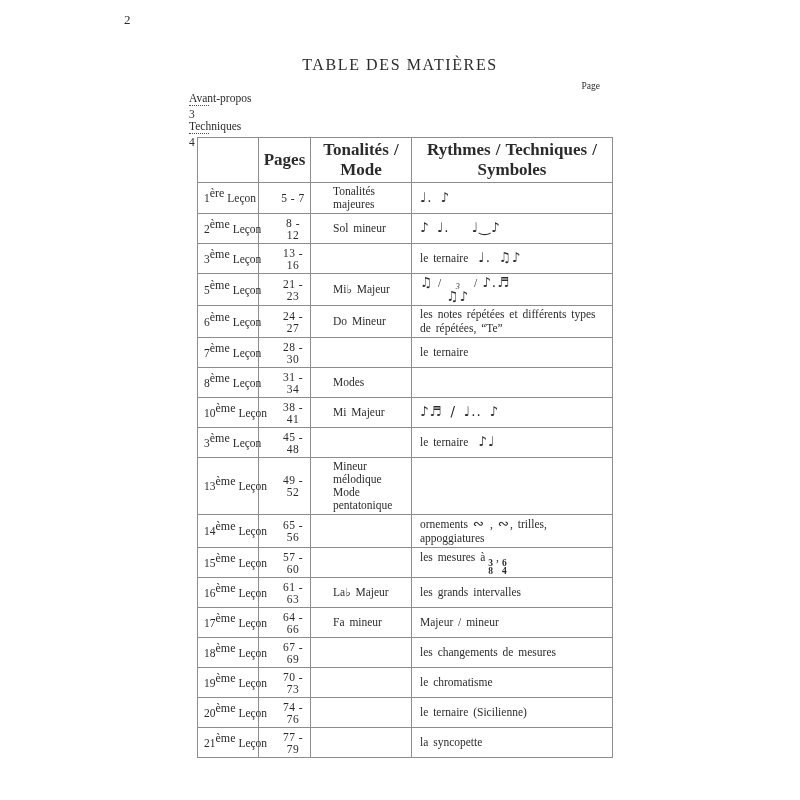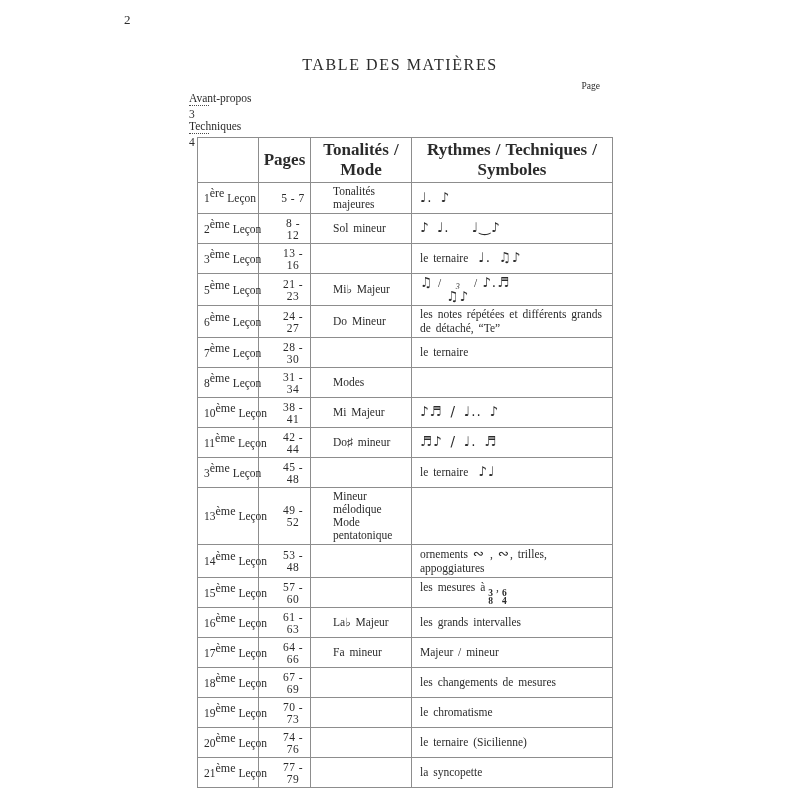--- a/index.html
+++ b/index.html
@@ -102,21 +102,21 @@
         <td class="c-rhythm"><span class="music">♫</span><span class="sep">/</span><span class="tuplet">
               <span class="tup">3</span>
               <span class="music">♫♪</span>
             </span><span class="sep">/</span><span class="music">♪.♬</span></td>
       </tr>
 
       <tr>
         <td class="c-lesson"><span>6</span><sup class="ord">ème</sup> <span>Leçon</span></td>
         <td class="c-pages">24 - 27</td>
         <td class="c-tonal">Do Mineur</td>
-        <td class="c-rhythm">les notes répétées et différents grands de détaché, “Te”</td>
+        <td class="c-rhythm">les notes répétées et différents types de répétées, “Te”</td>
       </tr>
 
       <tr>
         <td class="c-lesson"><span>7</span><sup class="ord">ème</sup> <span>Leçon</span></td>
         <td class="c-pages">28 - 30</td>
         <td class="c-tonal"></td>
         <td class="c-rhythm">le ternaire</td>
       </tr>
 
       <tr>
@@ -127,47 +127,41 @@
       </tr>
 
 
       <tr>
         <td class="c-lesson"><span>10</span><sup class="ord">ème</sup> <span>Leçon</span></td>
         <td class="c-pages">38 - 41</td>
         <td class="c-tonal">Mi Majeur</td>
         <td class="c-rhythm"><span class="music">♪♬ / ♩.. ♪</span></td>
       </tr>
 
-      <tr>
-        <td class="c-lesson"><span>11</span><sup class="ord">ème</sup> <span>Leçon</span></td>
-        <td class="c-pages">42 - 44</td>
-        <td class="c-tonal">Do♯ mineur</td>
-        <td class="c-rhythm"><span class="music">♬♪ / ♩. ♬</span></td>
-      </tr>
 
       <tr>
         <td class="c-lesson"><span>3</span><sup class="ord">ème</sup> <span>Leçon</span></td>
         <td class="c-pages">45 - 48</td>
         <td class="c-tonal"></td>
         <td class="c-rhythm"><span>le ternaire</span><span class="music mgap">♪♩</span></td>
       </tr>
 
       <tr>
         <td class="c-lesson"><span>13</span><sup class="ord">ème</sup> <span>Leçon</span></td>
         <td class="c-pages">49 - 52</td>
         <td class="c-tonal">
             <div>Mineur mélodique</div>
             <div>Mode pentatonique</div>
           </td>
         <td class="c-rhythm"></td>
       </tr>
 
       <tr>
         <td class="c-lesson"><span>14</span><sup class="ord">ème</sup> <span>Leçon</span></td>
-        <td class="c-pages">53 - 48</td>
+        <td class="c-pages">65 - 56</td>
         <td class="c-tonal"></td>
         <td class="c-rhythm"><span>ornements</span> <span class="music">∾</span> <span>,</span> <span class="music">∾</span><span>, trilles, appoggiatures</span></td>
       </tr>
 
       <tr>
         <td class="c-lesson"><span>15</span><sup class="ord">ème</sup> <span>Leçon</span></td>
         <td class="c-pages">57 - 60</td>
         <td class="c-tonal"></td>
         <td class="c-rhythm"><span>les mesures à</span><span class="frac">
               <span>3</span>

